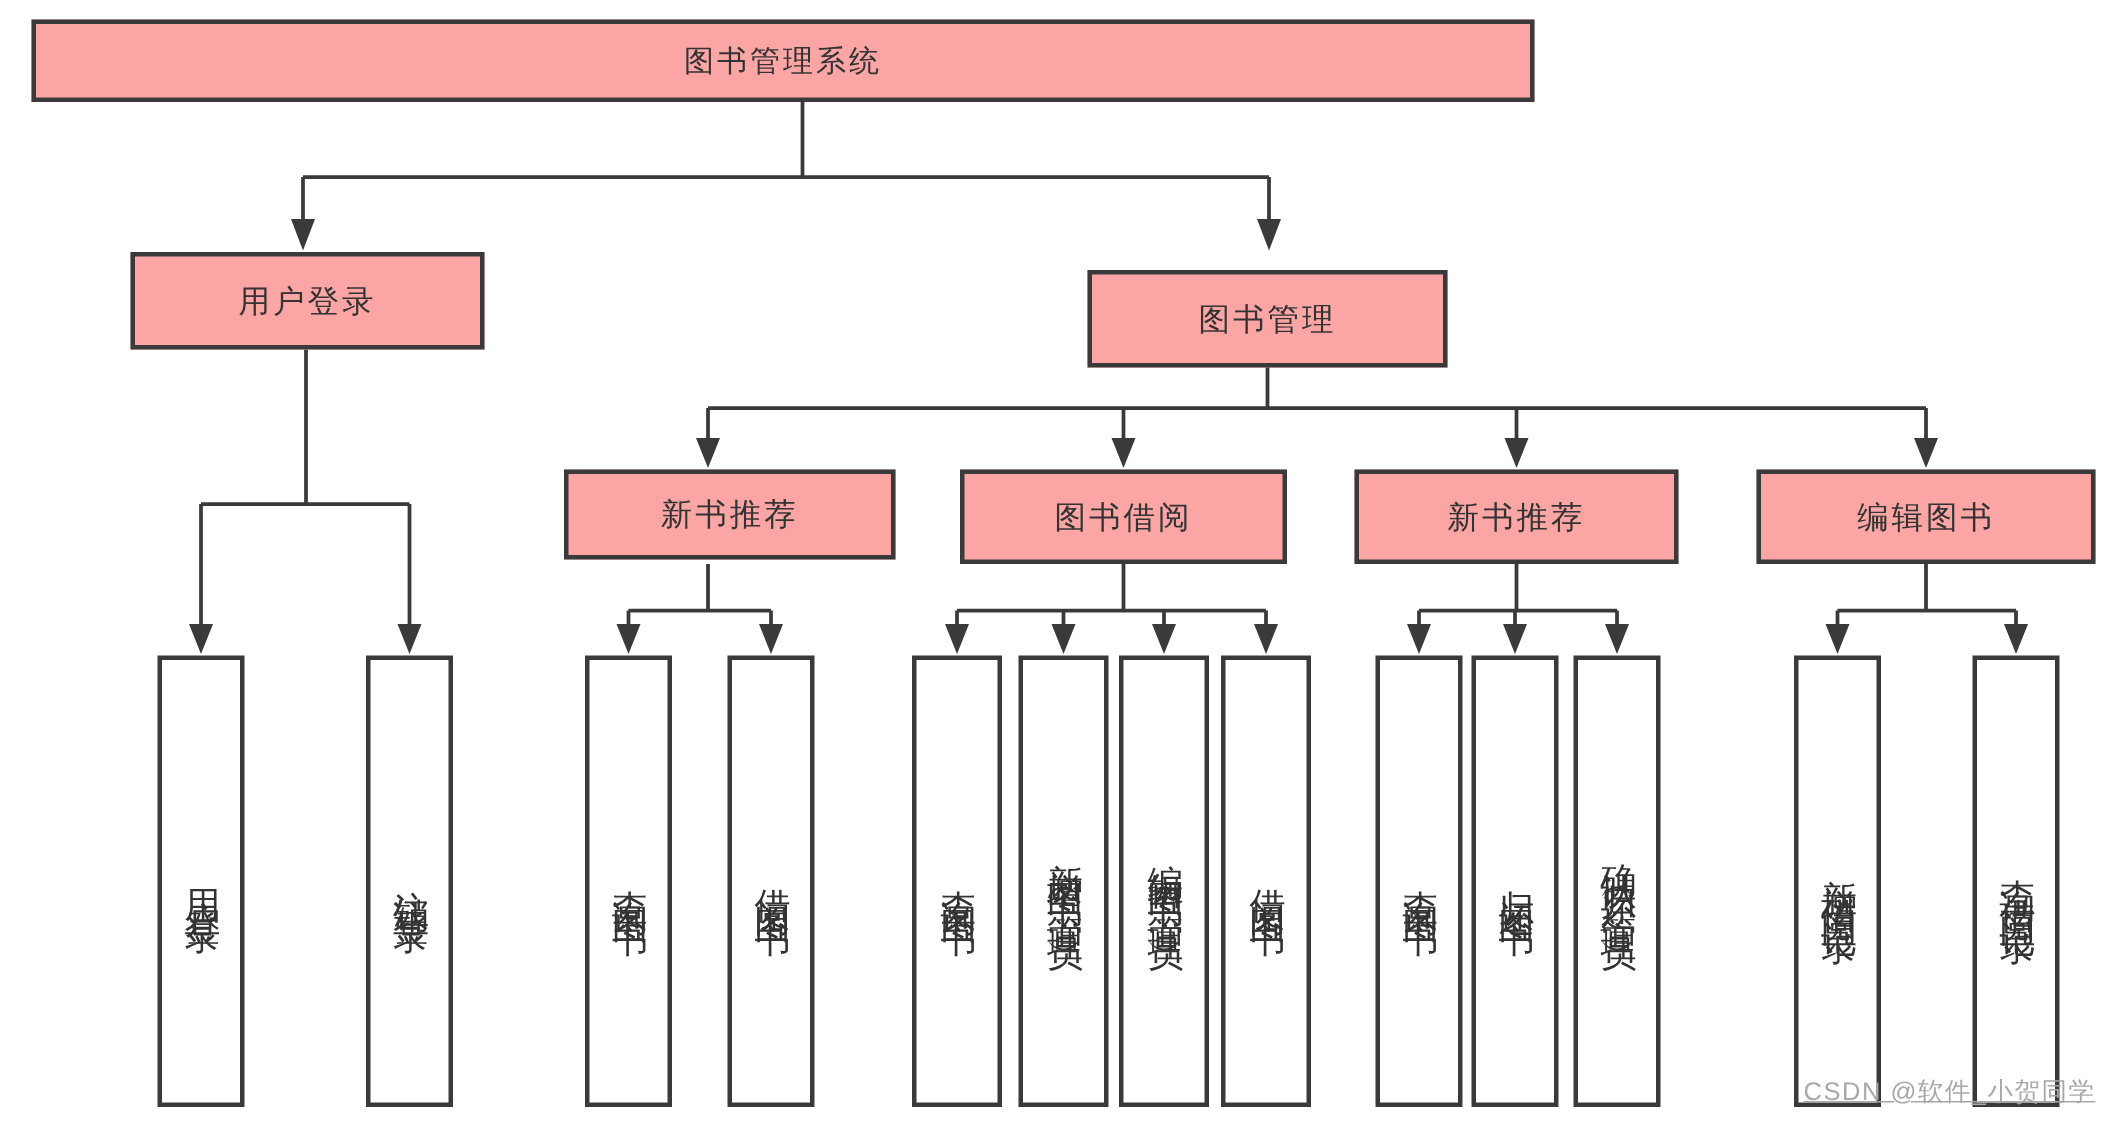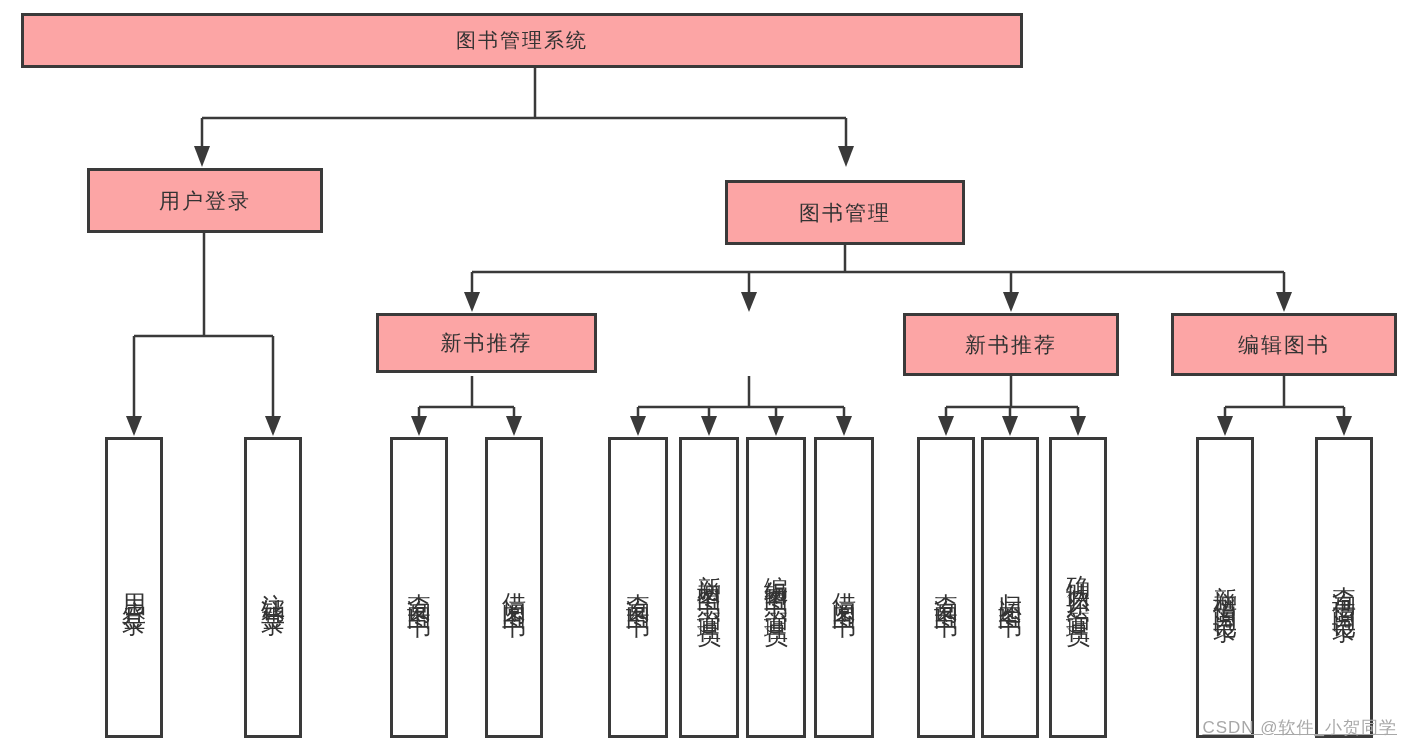--- a/index.html
+++ b/index.html
@@ -130,20 +130,23 @@
   <div class="hbox" style="left:87px; top:168px; width:236px; height:65px;">
     <span>用户登录</span>
   </div>
   <div class="hbox" style="left:725px; top:180px; width:240px; height:65px;">
     <span>图书管理</span>
   </div>
 
   <div class="hbox" style="left:376px; top:313px; width:221px; height:60px;">
     <span>新书推荐</span>
   </div>
+  <div class="hbox" style="left:640px; top:313px; width:218px; height:63px;">
+    <span>图书借阅</span>
+  </div>
   <div class="hbox" style="left:903px; top:313px; width:216px; height:63px;">
     <span>新书推荐</span>
   </div>
   <div class="hbox" style="left:1171px; top:313px; width:226px; height:63px;">
     <span>编辑图书</span>
   </div>
 
   <div class="vbox" style="left:105px;">
     <span>用户登录</span>
   </div>

